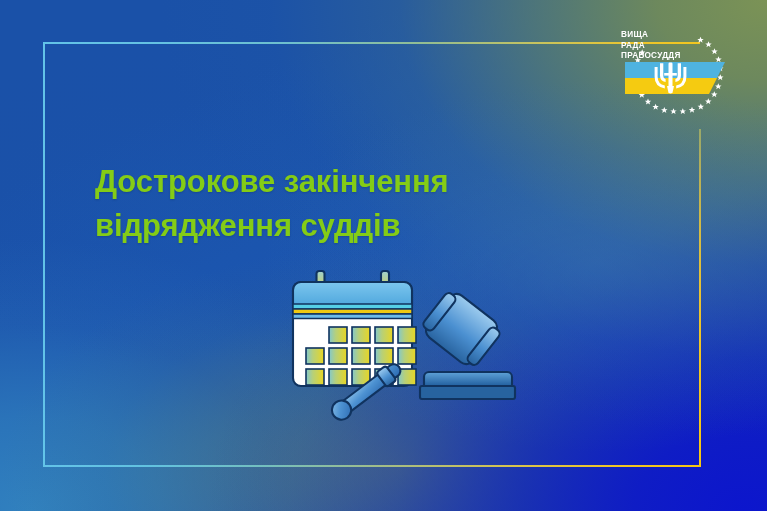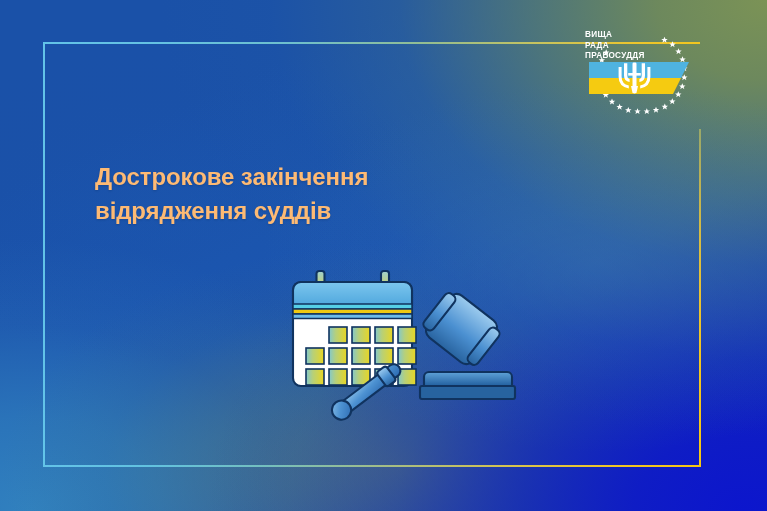--- a/index.html
+++ b/index.html
@@ -100,33 +100,33 @@
       #9aa86a 0%, #b8b056 14%, #d4bb44 30%,
       #e8c233 48%, #f2c61f 68%, #f5c714 100%);
   }
 
   
   .headline {
     position: absolute;
     left: 95px;
     top: 160px;
     width: 470px;
-    color: #fdba74;
-    font-size: 24px;
+    color: #84cc16;
+    font-size: 31px;
     font-weight: bold;
     line-height: 1.42;
     letter-spacing: -0.1px;
     white-space: pre-line;
     text-shadow: 0 1px 2px rgba(8,30,70,0.22);
   }
 
   
   .emblem {
     position: absolute;
-    left: 571px;
+    left: 607px;
     top: 18px;
     width: 140px;
     height: 125px;
   }
   .emblem svg { display: block; }
 
   
   .illustration {
     position: absolute;
     left: 283px;

